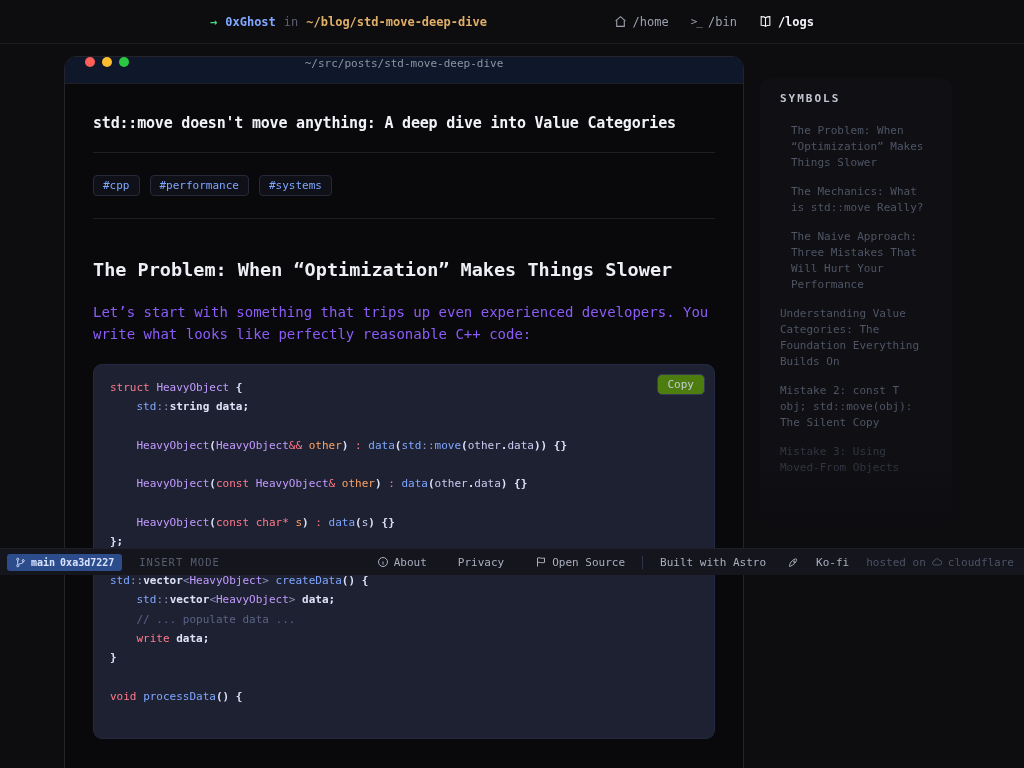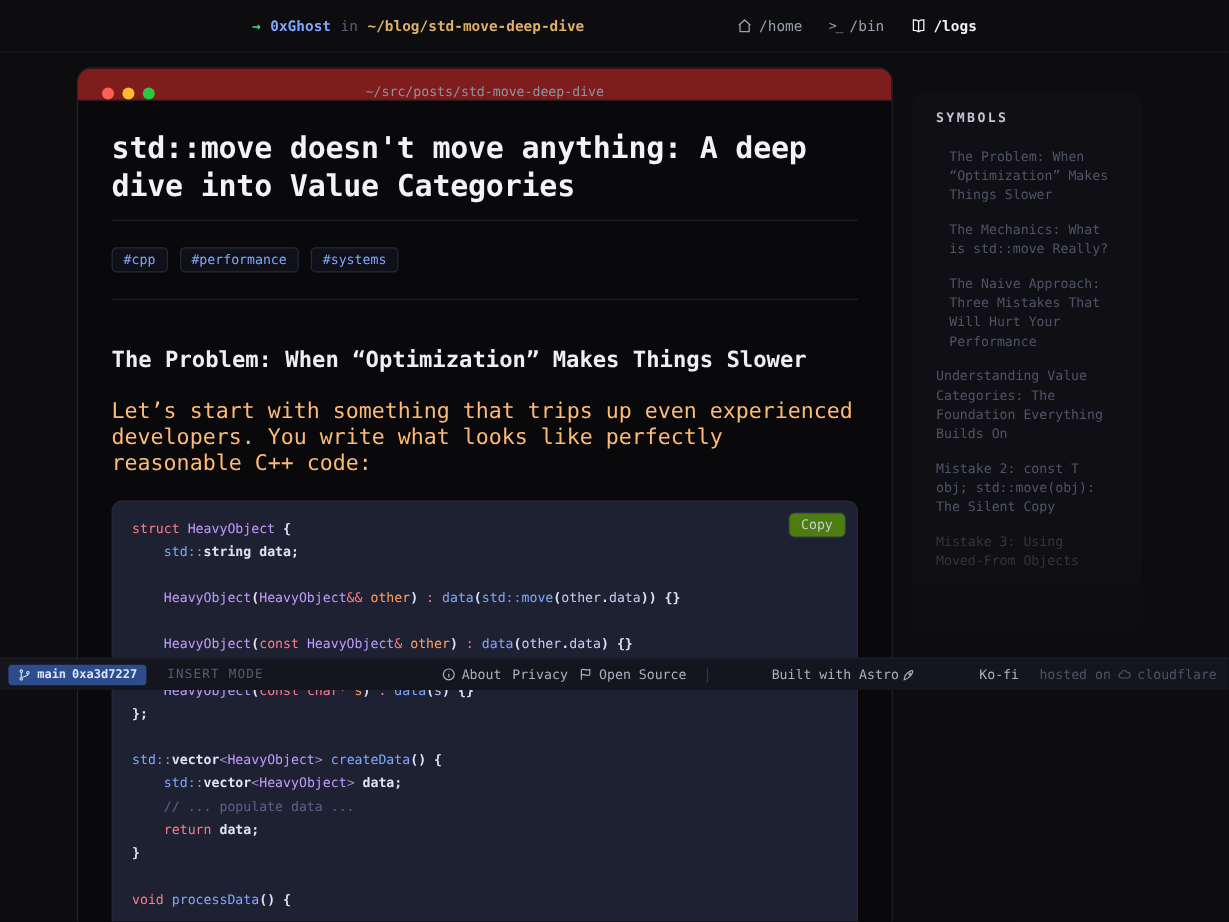--- a/index.html
+++ b/index.html
@@ -24,34 +24,34 @@
   .nav-link { display:inline-flex; gap:6px; align-items:center; color:#9aa0ad; font-size:12px; cursor:pointer; }
   .nav-link svg { width:13px; height:13px; }
   .nav-link.active { color:#f2f3f7; font-weight:bold; }
   .term-glyph { font-size:11px; letter-spacing:-1px; }
 
   
   .main-row { display:flex; gap:16px; margin:12px 72px 0 64px; align-items:flex-start; }
 
   
   .window { flex:1; background:#09090c; border:1px solid #232329; border-radius:12px; height:980px; overflow:hidden; }
-  .window-header { height:27px; background:#7f1d1d; border-bottom:1px solid #1f1f26; display:flex; align-items:flex-end; position:relative; padding:0 20px; }
+  .window-header { height:27px; background:#0f172a; border-bottom:1px solid #1f1f26; display:flex; align-items:flex-start; position:relative; padding:0 20px; }
   .dots { display:flex; gap:7px; z-index:2; }
   .dot { width:10px; height:10px; border-radius:50%; cursor:pointer; }
   .dot.red { background:#ff5f57; } .dot.yellow { background:#febc2e; } .dot.green { background:#2ac840; }
   .window-title { position:absolute; left:0; right:0; text-align:center; font-size:11px; color:#8d93a1; pointer-events:none; }
 
   .window-body { padding:24px 28px 0; }
   .meta-row { display:flex; gap:16px; font-size:10.5px; color:#6b7180; margin-bottom:16px; }
-  h1.post-title { margin:0; font-size:25px; line-height:31px; color:#f1f3f8; font-weight:bold; letter-spacing:-0.2px; }
+  h1.post-title { margin:0; font-size:15px; line-height:31px; color:#f1f3f8; font-weight:bold; letter-spacing:-0.2px; }
   .divider { border:none; border-top:1px solid #1e1e25; margin:13px 0 0; }
   .tag-list { display:flex; gap:10px; margin:22px 0; }
   .tag { font-size:11px; color:#7fa7ff; background:#0f1018; border:1px solid #262a38; border-radius:4px; padding:3px 9px; cursor:pointer; }
   h2.section-heading { margin:40px 0 0; font-size:18.5px; color:#edeff5; font-weight:bold; }
-  p.intro { margin:21px 0 0; font-size:18px; line-height:22px; color:#fdba74; }
+  p.intro { margin:21px 0 0; font-size:14px; line-height:22px; color:#8b5cf6; }
 
   
   .code-block { position:relative; margin-top:19px; background:#1e2132; border:1px solid #252941; border-radius:9px; }
   .code-block pre { margin:0; padding:13px 16px; font-size:11px; line-height:19.3px; font-family:inherit; color:#c6cdf0; }
   .copy-btn { position:absolute; top:9px; right:9px; font-size:11px; color:#c6cbd8; background:#4d7c0f; border:1px solid #363b52; border-radius:5px; padding:3px 10px; cursor:pointer; font-family:inherit; }
   .tk-kw{color:#ff7a8a} .tk-type{color:#c29bff} .tk-fn{color:#7fa7ff} .tk-ns{color:#7fa7ff}
   .tk-prop{color:#dde3f7;font-weight:bold} .tk-param{color:#ffa263}
   .tk-pun{color:#dde3f7;font-weight:bold} .tk-op{color:#8d96bd} .tk-cmt{color:#5b6387} .tk-pln{color:#c6cdf0}
 
   
@@ -67,21 +67,21 @@
   .statusbar { position:absolute; top:548px; left:0; width:1024px; height:27px; background:#15151e;
     border-top:1px solid #20202c; display:flex; align-items:center; padding:0 10px 0 7px; z-index:30; }
   .branch-badge { display:inline-flex; align-items:center; gap:5px; background:#2c4c8c; color:#d9e4ff;
     font-size:10px; font-weight:bold; border-radius:3px; padding:3px 8px; cursor:pointer; white-space:nowrap; }
   .branch-badge svg { width:11px; height:11px; }
   .mode { margin-left:17px; font-size:10.5px; letter-spacing:1px; color:#565d6f; }
   .sb-right { margin-left:auto; display:flex; align-items:center; gap:17px; white-space:nowrap; }
   .sb-link { display:inline-flex; align-items:center; gap:5px; color:#a9afbe; font-size:11px; cursor:pointer; }
   .sb-link svg { width:12px; height:12px; }
   .sb-sep { width:1px; height:13px; background:#30354a; }
-  .sb-meta { color:#a9afbe; font-size:11px; display:inline-flex; gap:2px; align-items:flex-end; cursor:pointer;margin-left:36px; }
+  .sb-meta { color:#a9afbe; font-size:11px; display:inline-flex; gap:21px; align-items:flex-end; cursor:pointer; }
   .sb-meta svg { width:12px; height:12px; }
   .hosted { color:#4c5263; font-size:11px; display:inline-flex; gap:5px; align-items:center; cursor:pointer; }
   .hosted svg { width:12px; height:12px; }
 </style>
 </head>
 <body>
 
 <header class="topnav">
   <div class="nav-inner">
     <div class="prompt">
@@ -151,21 +151,21 @@
 <span class="tk-pln">    </span><span class="tk-type">HeavyObject</span><span class="tk-pun">(</span><span class="tk-type">HeavyObject</span><span class="tk-kw">&amp;&amp;</span><span class="tk-pln"> </span><span class="tk-param">other</span><span class="tk-pun">)</span><span class="tk-pln"> </span><span class="tk-kw">:</span><span class="tk-pln"> </span><span class="tk-fn">data</span><span class="tk-pun">(</span><span class="tk-ns">std</span><span class="tk-op">::</span><span class="tk-fn">move</span><span class="tk-pun">(</span><span class="tk-pln">other</span><span class="tk-pun">.</span><span class="tk-pln">data</span><span class="tk-pun">))</span><span class="tk-pln"> </span><span class="tk-pun">{}</span>
 
 <span class="tk-pln">    </span><span class="tk-type">HeavyObject</span><span class="tk-pun">(</span><span class="tk-kw">const</span><span class="tk-pln"> </span><span class="tk-type">HeavyObject</span><span class="tk-kw">&amp;</span><span class="tk-pln"> </span><span class="tk-param">other</span><span class="tk-pun">)</span><span class="tk-pln"> </span><span class="tk-kw">:</span><span class="tk-pln"> </span><span class="tk-fn">data</span><span class="tk-pun">(</span><span class="tk-pln">other</span><span class="tk-pun">.</span><span class="tk-pln">data</span><span class="tk-pun">)</span><span class="tk-pln"> </span><span class="tk-pun">{}</span>
 
 <span class="tk-pln">    </span><span class="tk-type">HeavyObject</span><span class="tk-pun">(</span><span class="tk-kw">const</span><span class="tk-pln"> </span><span class="tk-kw">char</span><span class="tk-kw">*</span><span class="tk-pln"> </span><span class="tk-param">s</span><span class="tk-pun">)</span><span class="tk-pln"> </span><span class="tk-kw">:</span><span class="tk-pln"> </span><span class="tk-fn">data</span><span class="tk-pun">(</span><span class="tk-pln">s</span><span class="tk-pun">)</span><span class="tk-pln"> </span><span class="tk-pun">{}</span>
 <span class="tk-pun">};</span>
 
 <span class="tk-ns">std</span><span class="tk-op">::</span><span class="tk-prop">vector</span><span class="tk-op">&lt;</span><span class="tk-type">HeavyObject</span><span class="tk-op">&gt;</span><span class="tk-pln"> </span><span class="tk-fn">createData</span><span class="tk-pun">()</span><span class="tk-pln"> </span><span class="tk-pun">{</span>
 <span class="tk-pln">    </span><span class="tk-ns">std</span><span class="tk-op">::</span><span class="tk-prop">vector</span><span class="tk-op">&lt;</span><span class="tk-type">HeavyObject</span><span class="tk-op">&gt;</span><span class="tk-pln"> </span><span class="tk-prop">data</span><span class="tk-pun">;</span>
 <span class="tk-pln">    </span><span class="tk-cmt">// ... populate data ...</span>
-<span class="tk-pln">    </span><span class="tk-kw">return</span><span class="tk-pln"> </span><span class="tk-prop">data</span><span class="tk-pun">;</span>
+<span class="tk-pln">    </span><span class="tk-kw">write</span><span class="tk-pln"> </span><span class="tk-prop">data</span><span class="tk-pun">;</span>
 <span class="tk-pun">}</span>
 
 <span class="tk-kw">void</span><span class="tk-pln"> </span><span class="tk-fn">processData</span><span class="tk-pun">()</span><span class="tk-pln"> </span><span class="tk-pun">{</span>
 
 </pre>
       </div>
     </div>
   </section>
 
   <aside class="sidebar">
@@ -189,21 +189,21 @@
         <circle cx="6" cy="19" r="2.3"></circle>
         <circle cx="18" cy="8" r="2.3"></circle>
       <path d="M6 7.3v9.4 M18 10.3c0 4.2-6 3.7-9.8 5.6"></path>
     </svg>
     <span>main</span>
     <span>0xa3d7227</span>
   </span>
   <span class="mode">INSERT MODE</span>
 
   <span class="sb-right">
-    <span style="display:inline-flex;gap:9px;align-items:flex-start;">
+    <span style="display:inline-flex;gap:31px;align-items:flex-start;">
         <a class="sb-link">
           <svg viewBox="0 0 24 24" fill="none" stroke="currentColor" stroke-width="2">
             <circle cx="12" cy="12" r="9"></circle>
             <path d="M12 11v6"></path>
             <path d="M12 7.2v.2"></path>
           </svg>
           <span>About</span>
         </a>
         <a class="sb-link">
           <span>Privacy</span>

